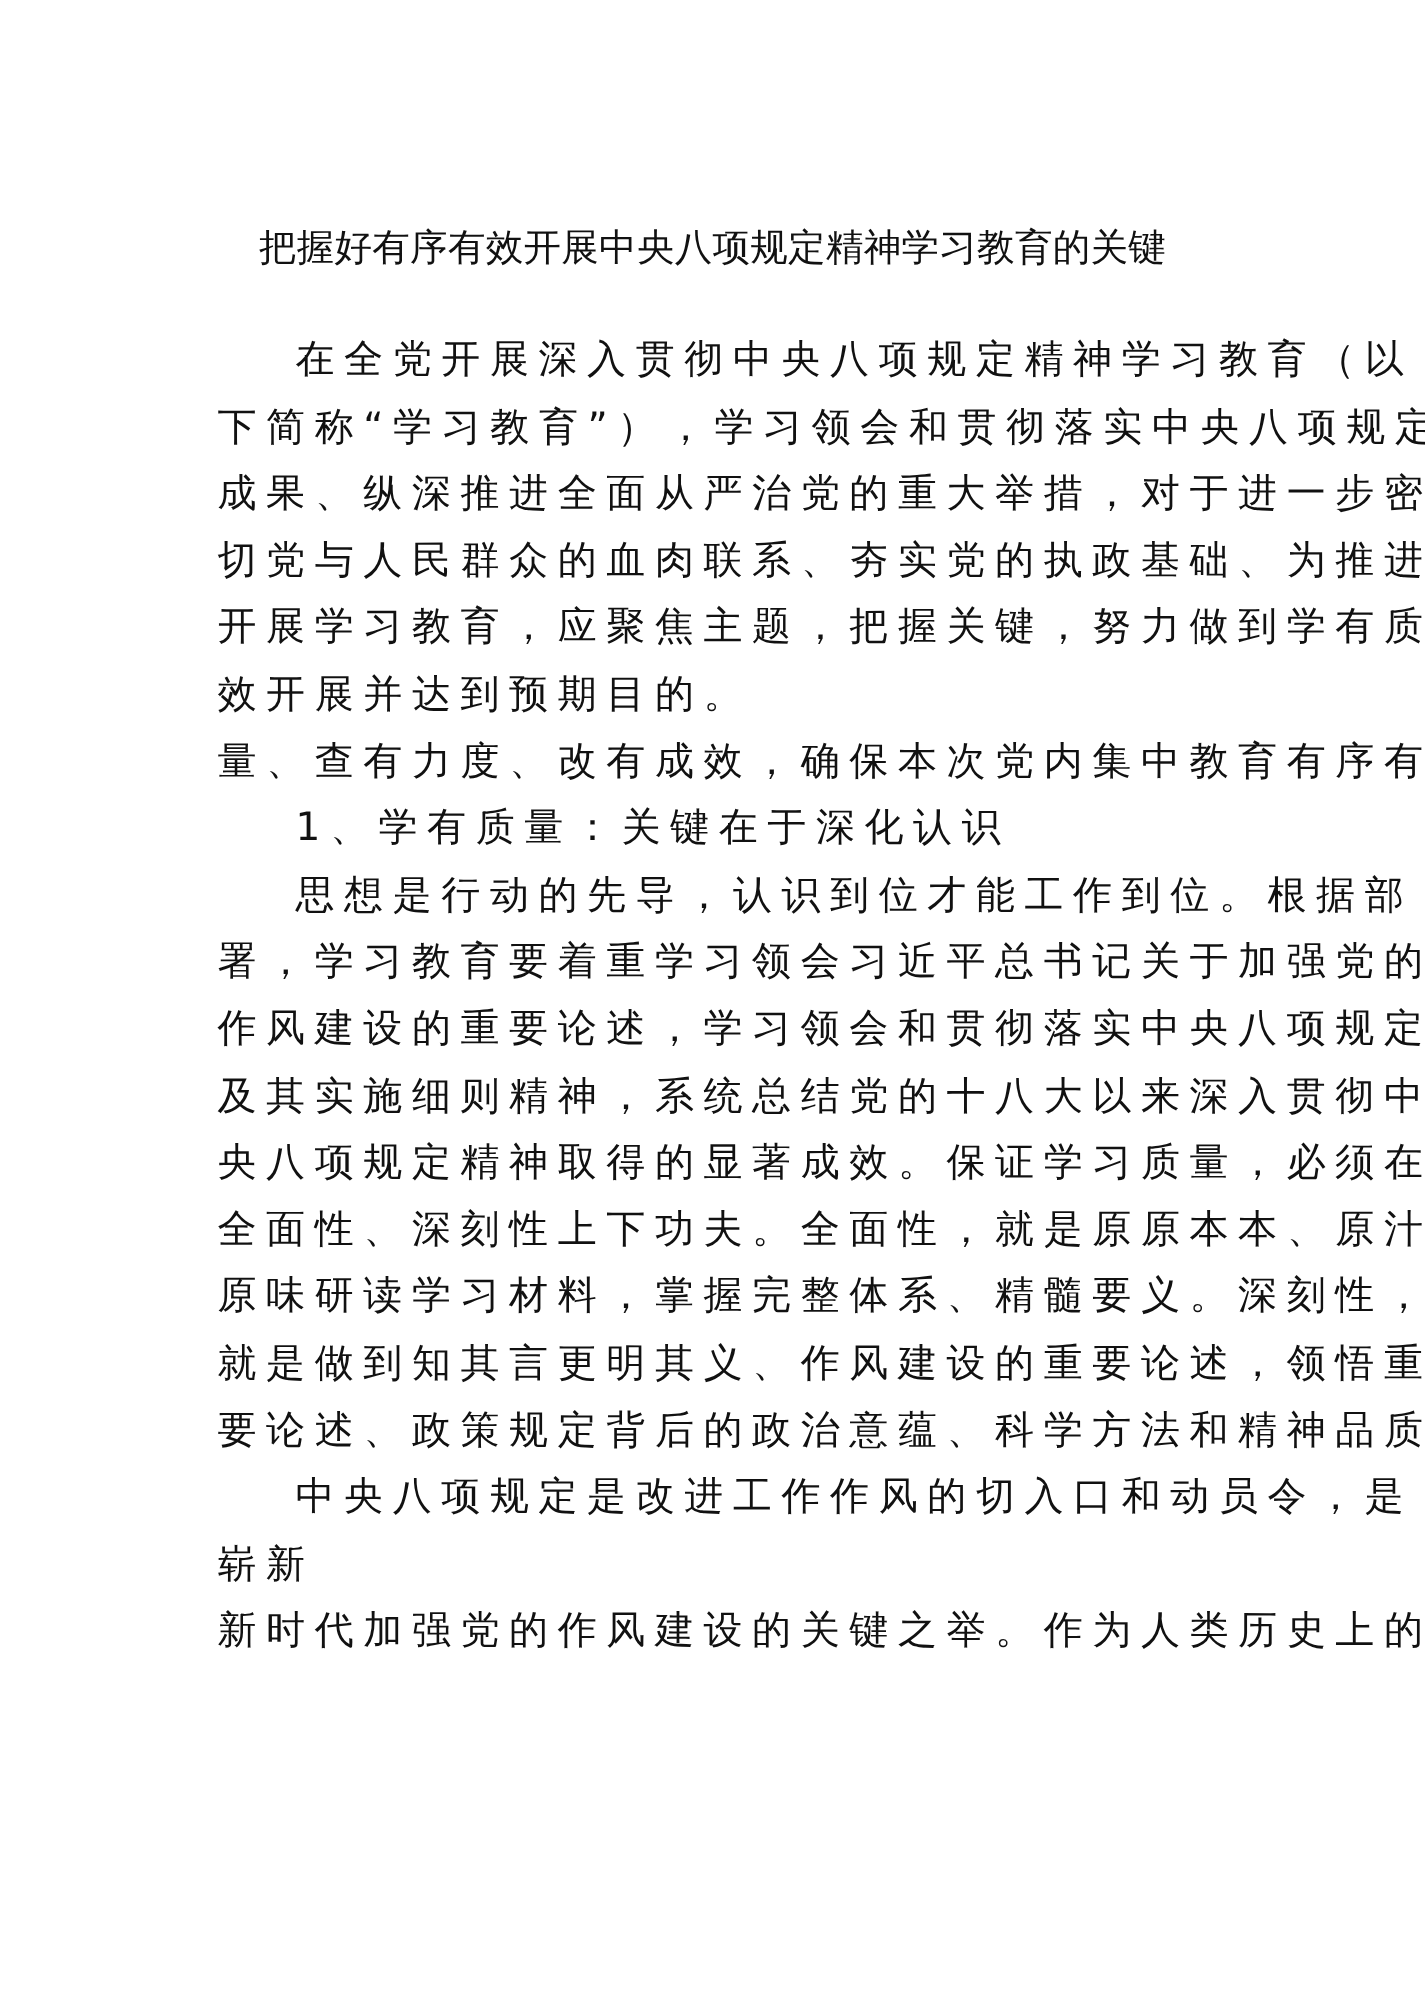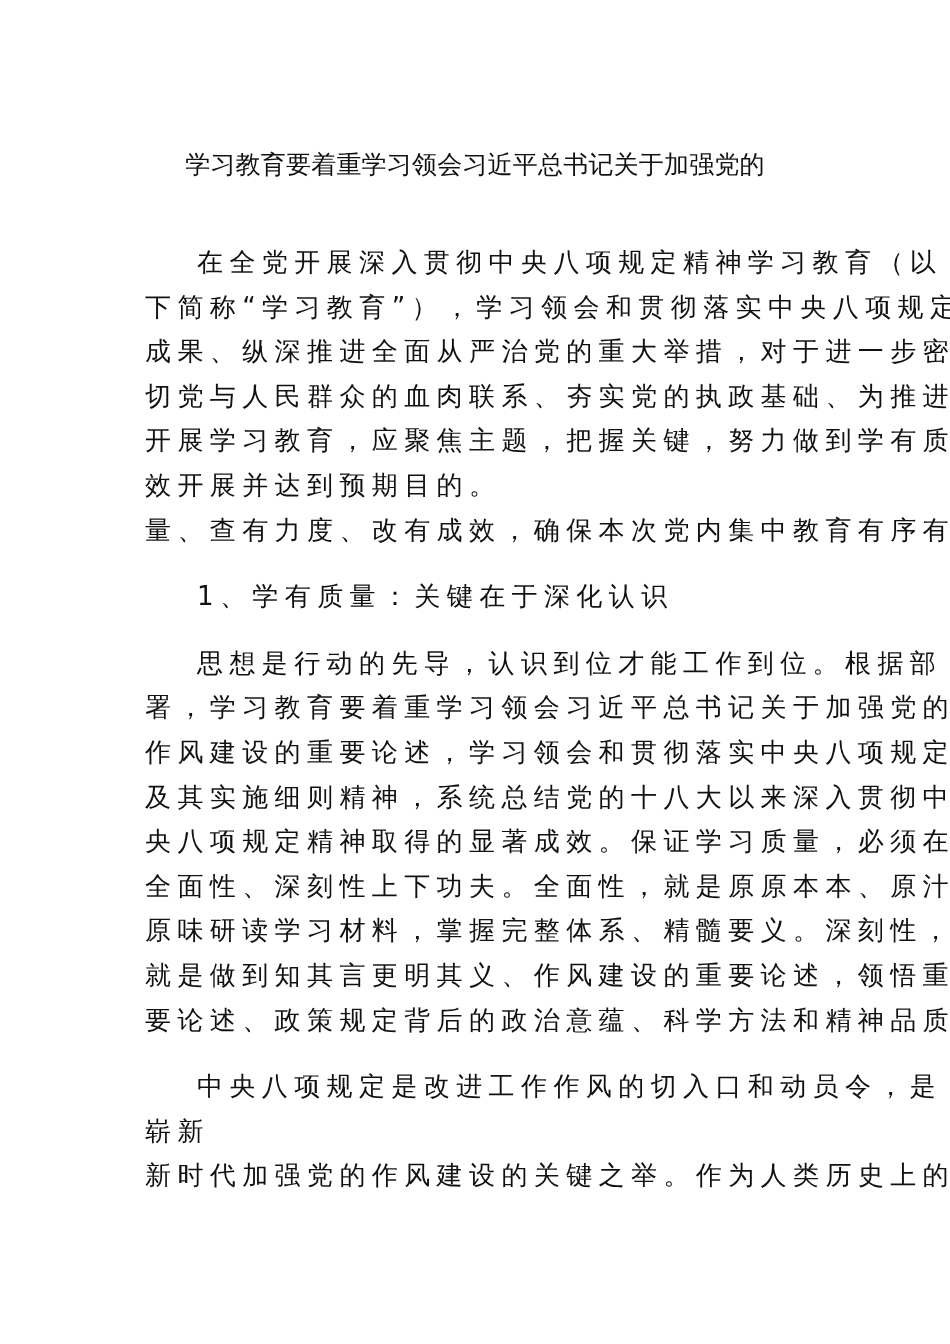--- a/index.html
+++ b/index.html
@@ -42,28 +42,27 @@
     }
     .line {
       height: 44.6px;
       line-height: 44.6px;
       font-size: 26px;
       white-space: nowrap;
       letter-spacing: 6.4px;
     }
     .line.indent {
       padding-left: 52px;
-      margin-top: 22px;
     }
   </style>
 </head>
 <body>
 
 <div class="page">
-  <div class="title">学习教育要着重学习领会习近平总书记关于加强党的</div>
+  <div class="title">把握好有序有效开展中央八项规定精神学习教育的关键</div>
 
   <div class="body-text">
     <div class="line indent">在全党开展深入贯彻中央八项规定精神学习教育（以</div>
     <div class="line">下简称“学习教育”），学习领会和贯彻落实中央八项规定</div>
     <div class="line">成果、纵深推进全面从严治党的重大举措，对于进一步密</div>
     <div class="line">切党与人民群众的血肉联系、夯实党的执政基础、为推进</div>
     <div class="line">开展学习教育，应聚焦主题，把握关键，努力做到学有质</div>
     <div class="line">效开展并达到预期目的。</div>
     <div class="line">量、查有力度、改有成效，确保本次党内集中教育有序有</div>
     <div class="line indent">1、学有质量：关键在于深化认识</div>

